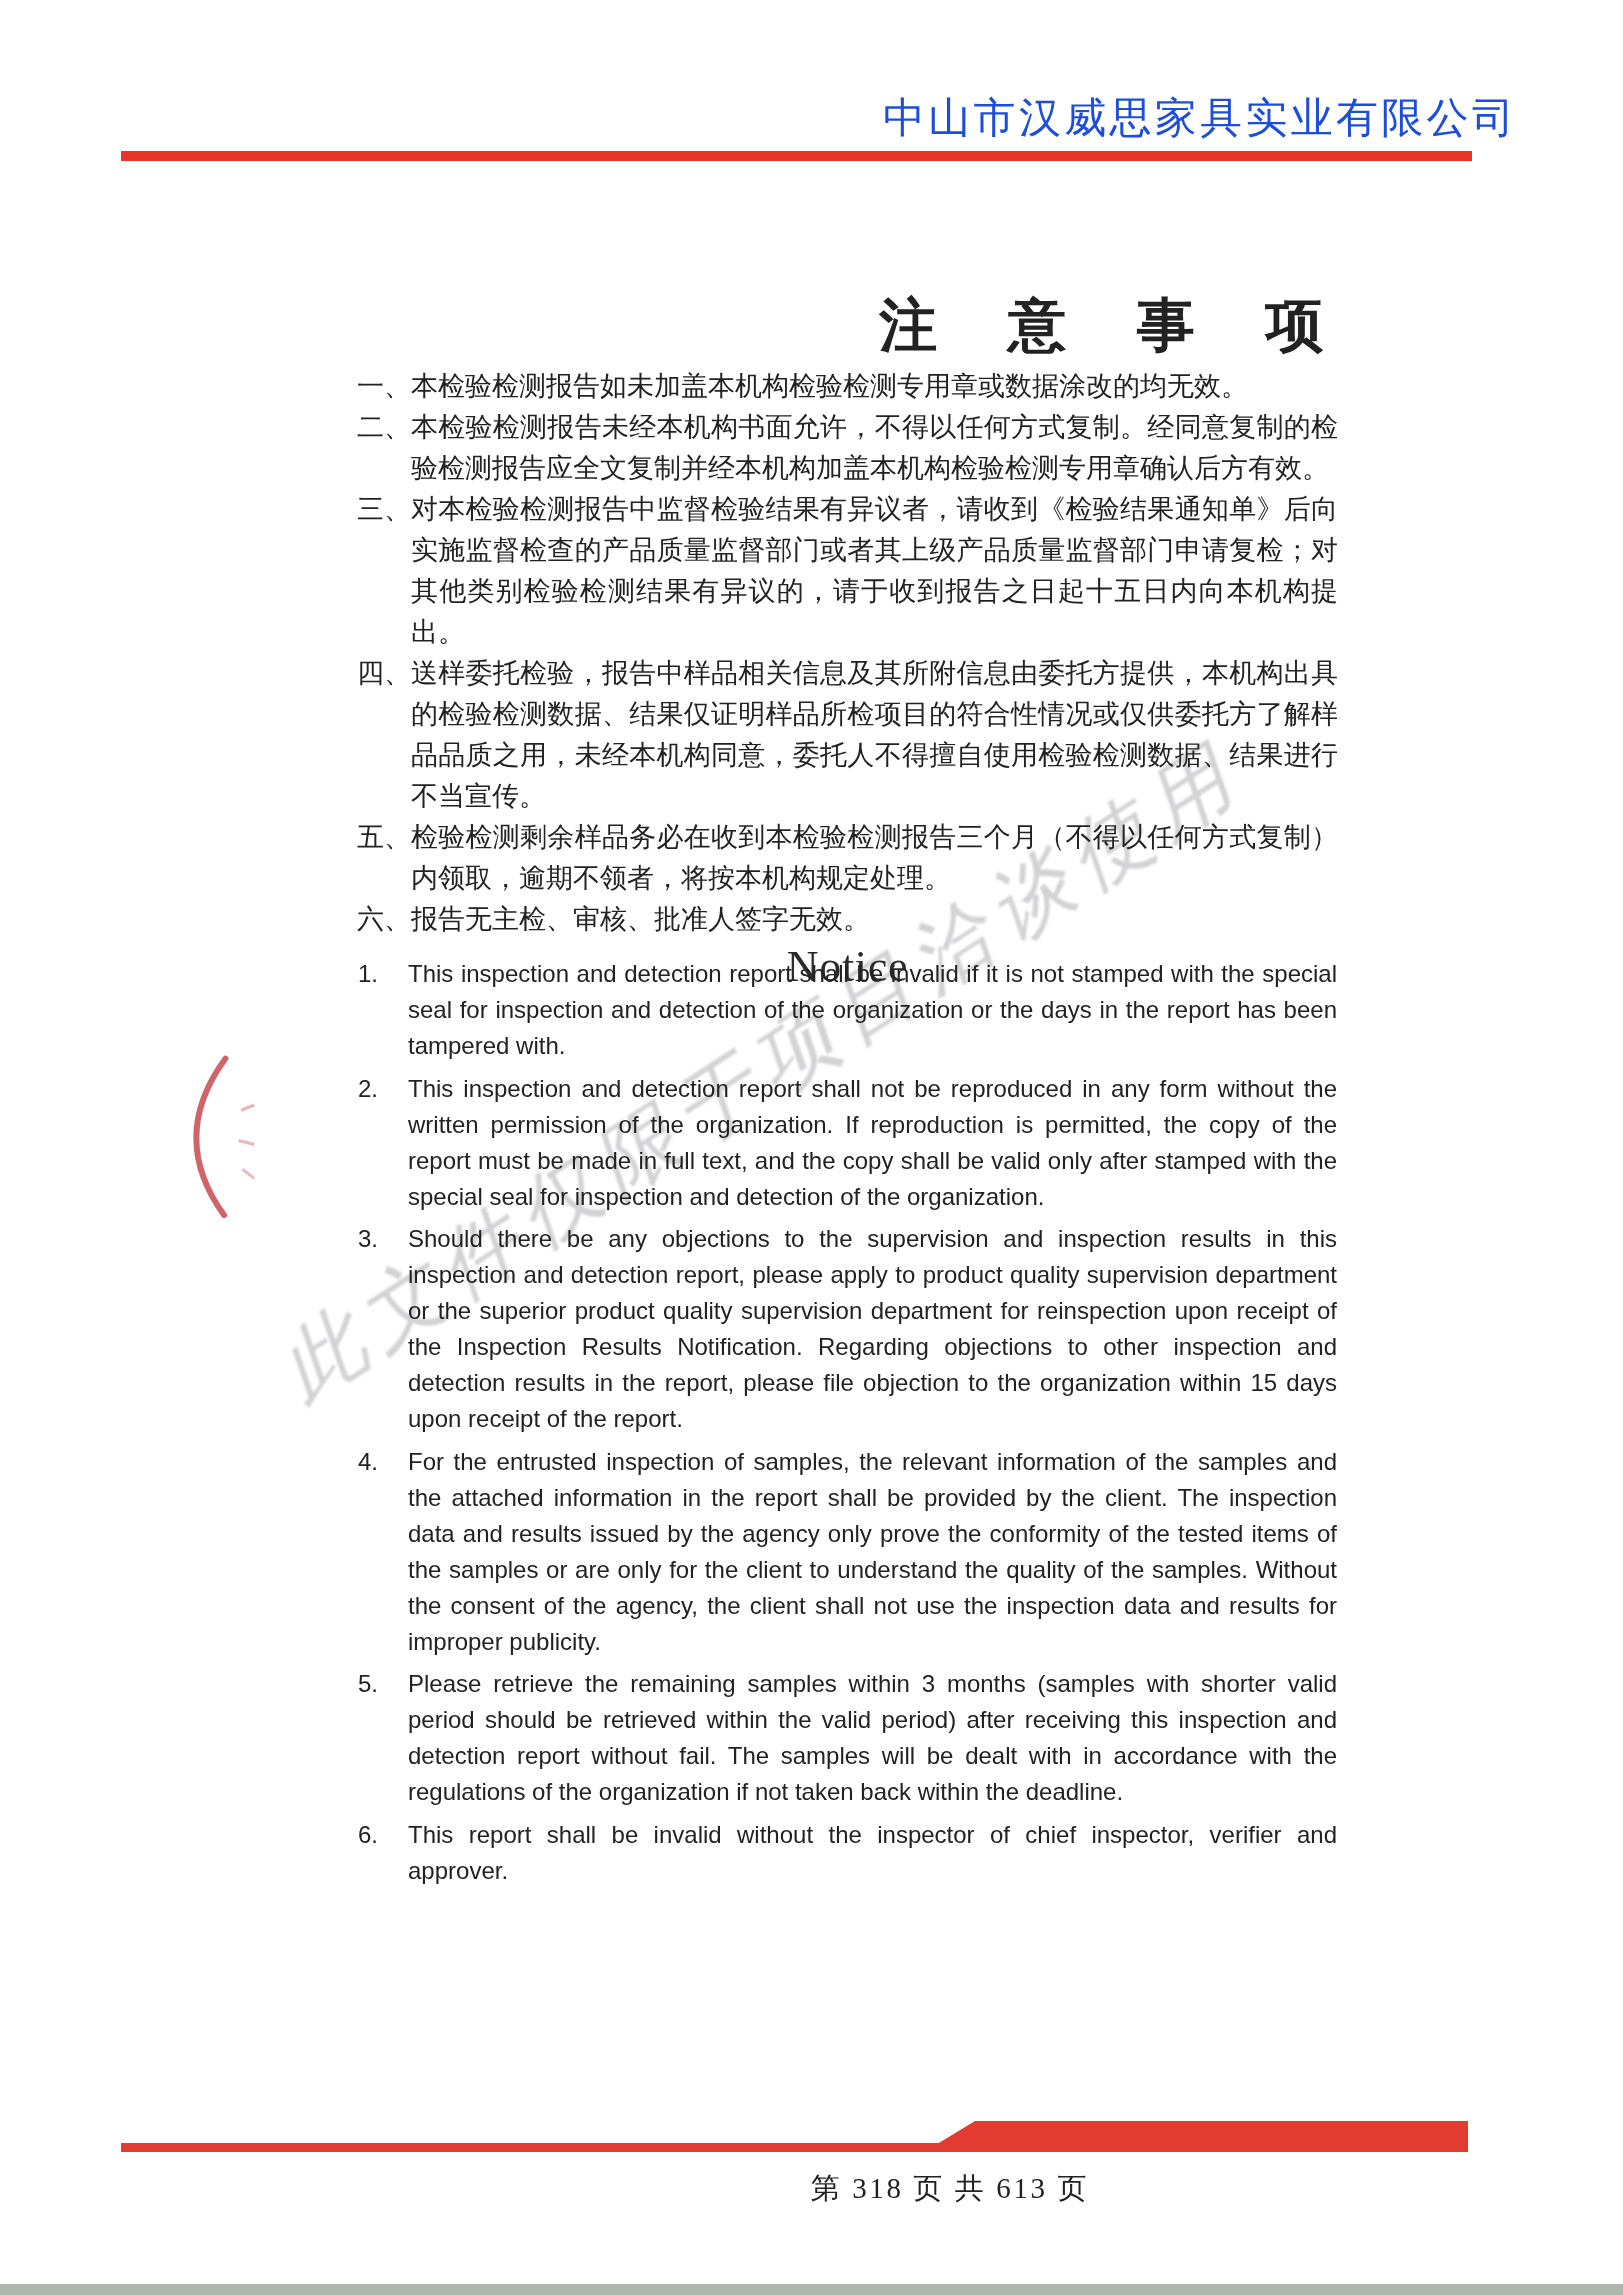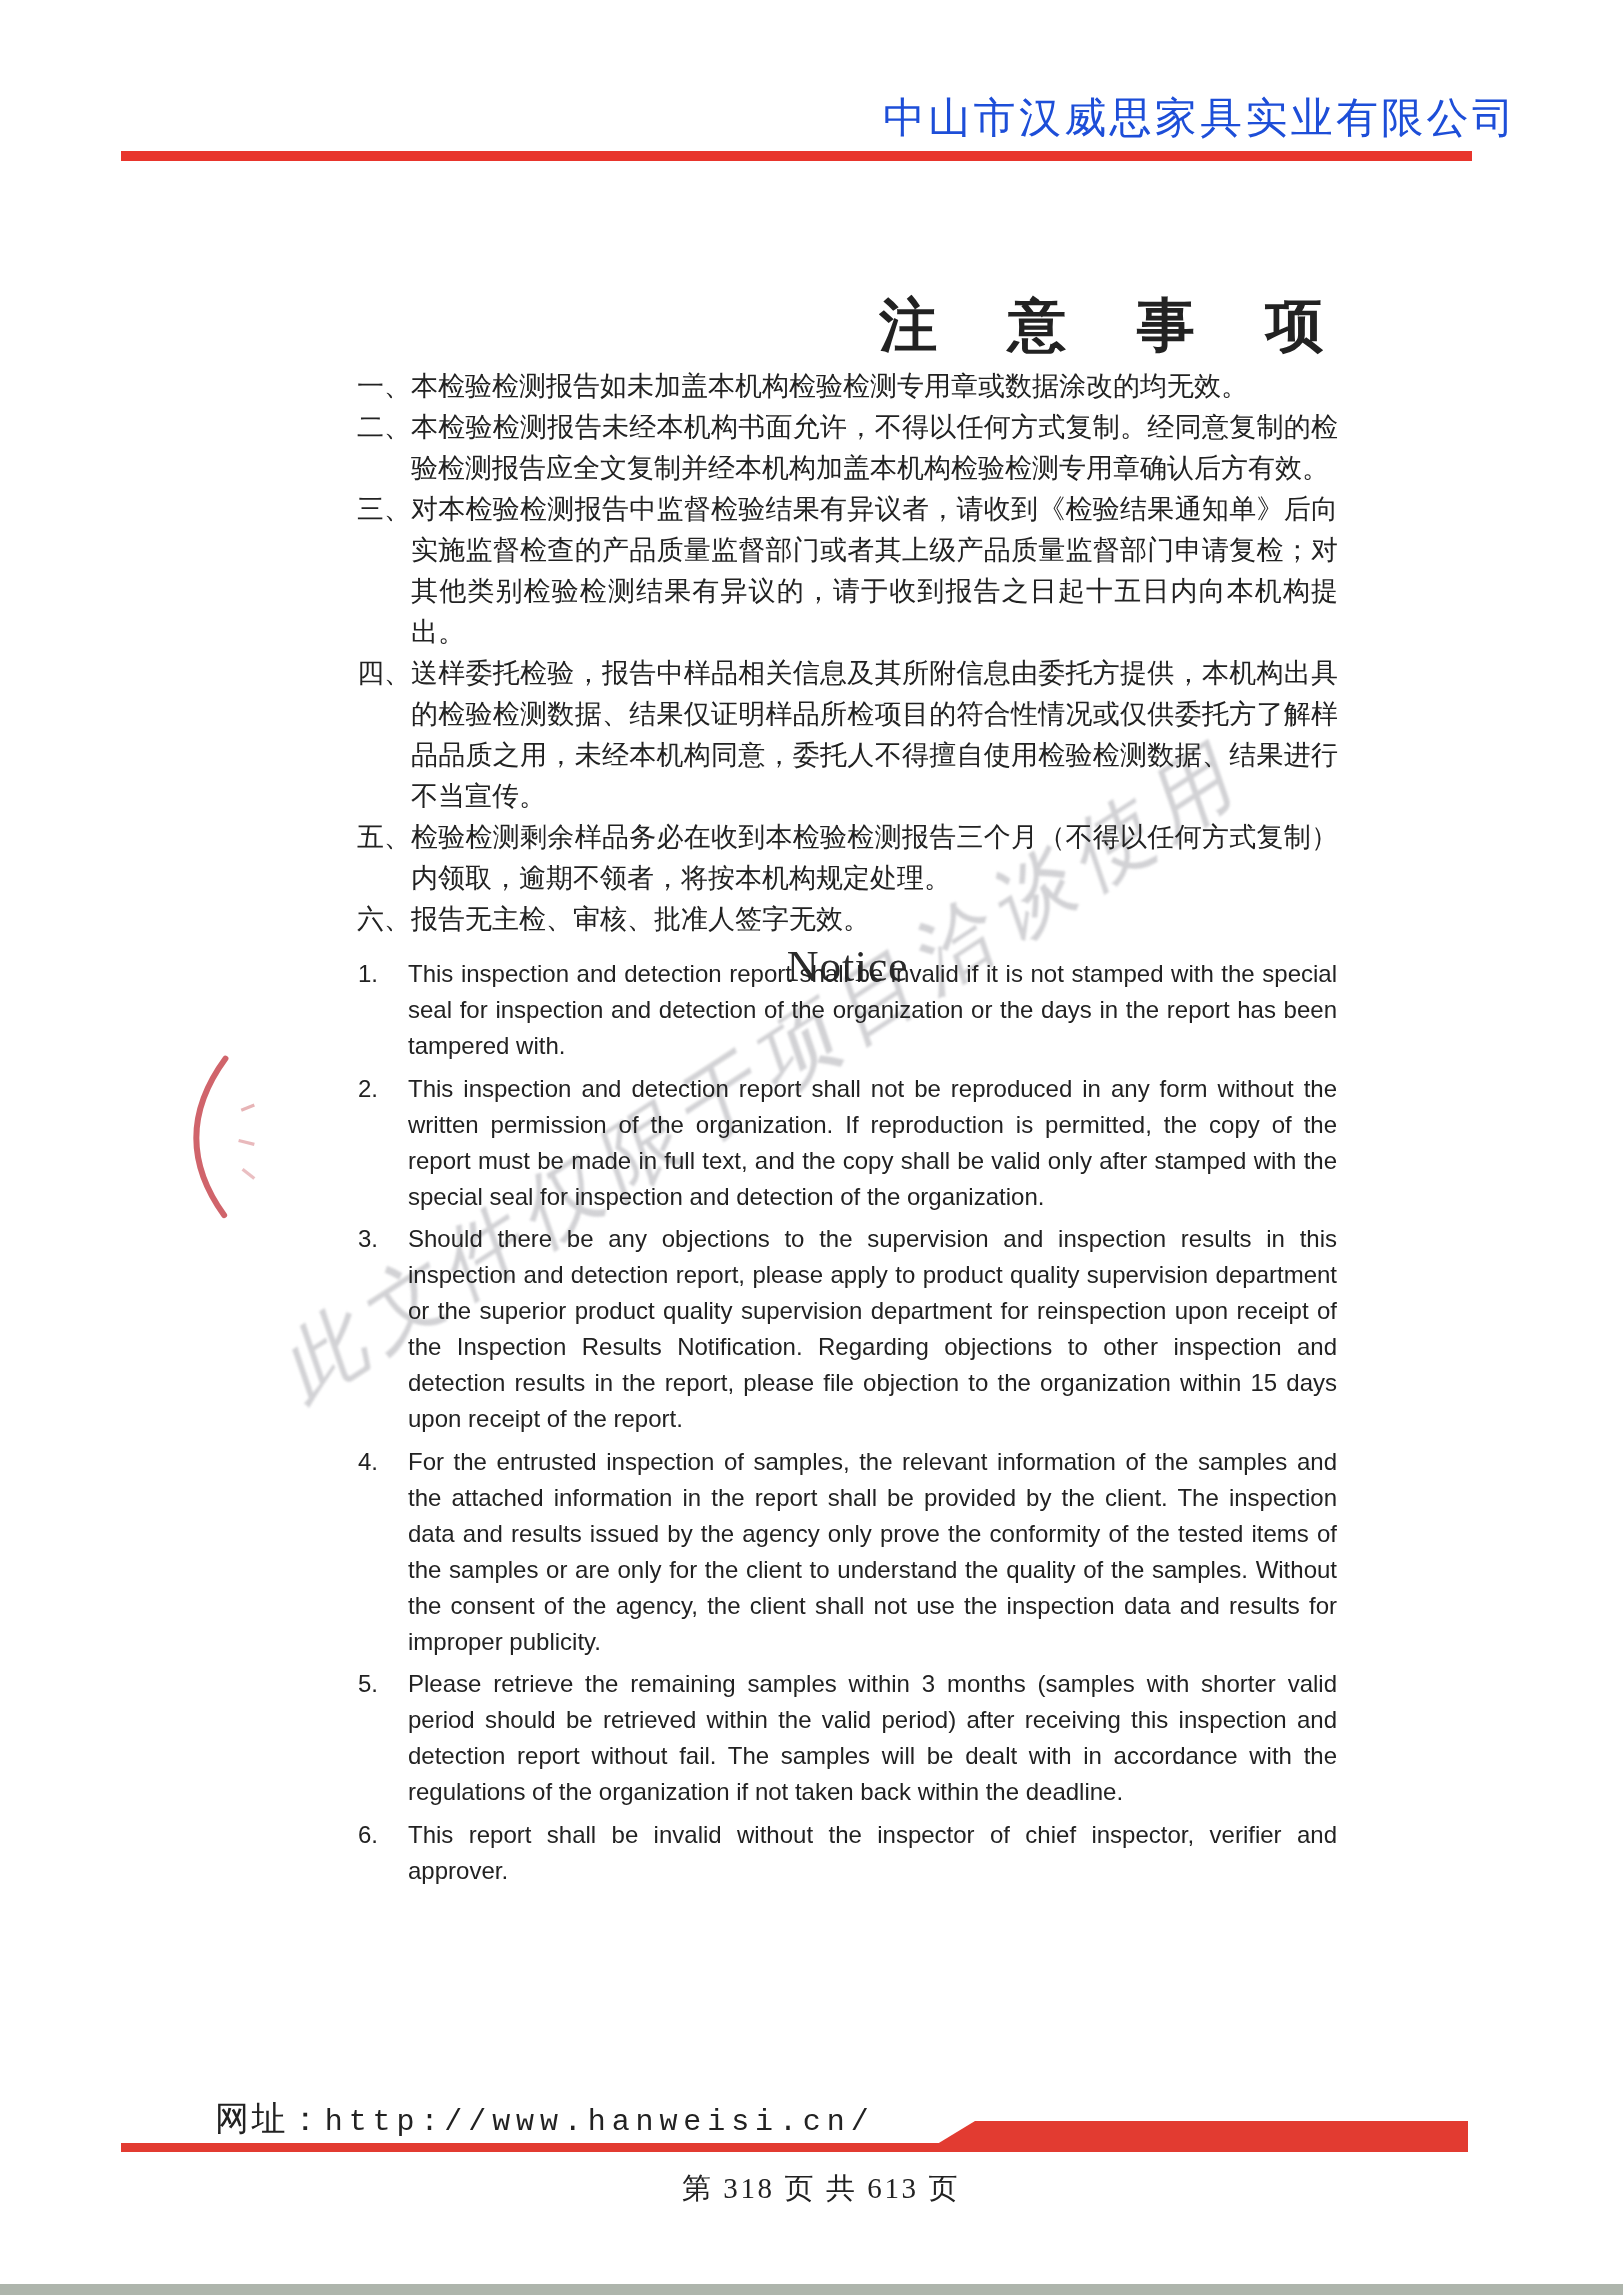--- a/index.html
+++ b/index.html
@@ -84,21 +84,21 @@
     position:absolute; left:121px; top:2143px; width:831px; height:8.5px;
     background:#e23b31;
   }
   .band-thick {
     position:absolute; left:924px; top:2121px; width:544px; height:31px;
     background:#e23b31;
     clip-path:polygon(51px 0, 100% 0, 100% 100%, 0 100%);
   }
   .pagenum {
     position:absolute; left:553px; top:2169px; width:536px;
-    text-align:center; font-size:29px; letter-spacing:2.6px; color:#222;
+    text-align:right; font-size:29px; letter-spacing:2.6px; color:#222;
     white-space:nowrap;
   }
   .scan-strip {
     position:absolute; left:0; top:2284px; width:1623px; height:11px;
     background:#aeb5ac;
   }
 </style>
 </head>
 <body>
 
@@ -167,22 +167,19 @@
     <div class="item">
       <span class="num">5.</span>
       <span class="txt">Please retrieve the remaining samples within 3 months (samples with shorter valid period should be retrieved within the valid period) after receiving this inspection and detection report without fail. The samples will be dealt with in accordance with the regulations of the organization if not taken back within the deadline.</span>
     </div>
     <div class="item">
       <span class="num">6.</span>
       <span class="txt">This report shall be invalid without the inspector of chief inspector, verifier and approver.</span>
     </div>
   </div>
 
-  <div class="footer-url">
-    <span class="cn">网址：</span><span class="url">http://www.hanweisi.cn/</span>
-  </div>
   <div class="band-thin"></div>
   <div class="band-thick"></div>
   <div class="pagenum">第 318 页 共 613 页</div>
   <div class="scan-strip"></div>
 
 </div>
 
 
 </body></html>

